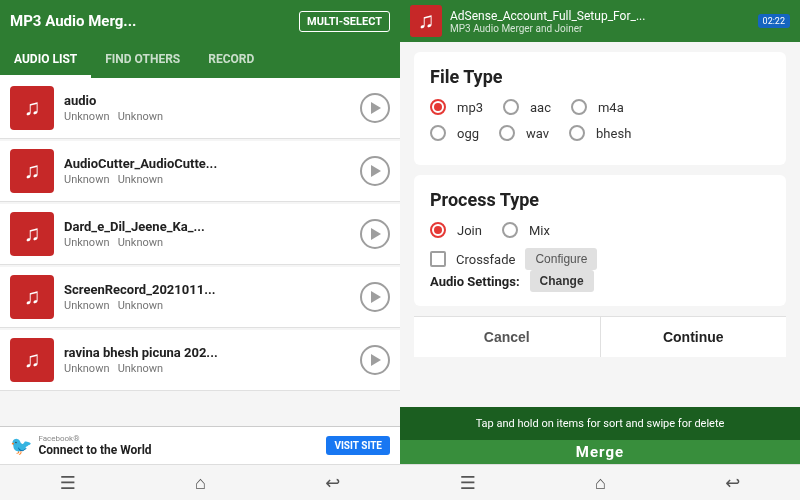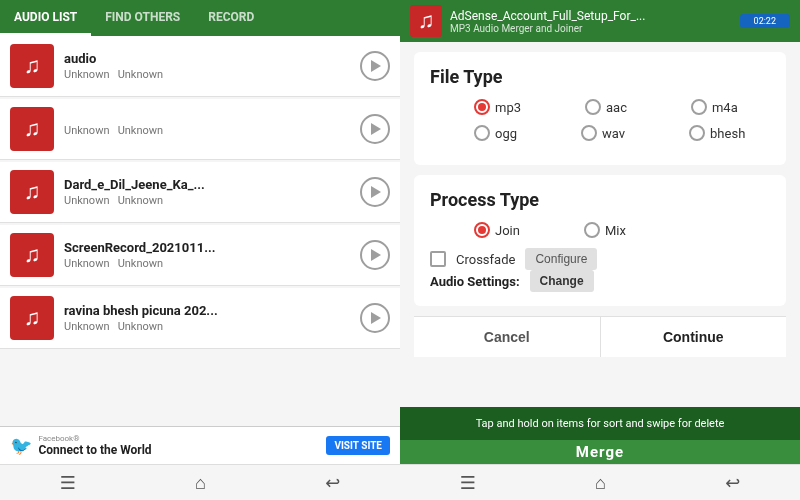--- a/index.html
+++ b/index.html
@@ -257,21 +257,21 @@
       font-size: 12px;
       white-space: nowrap;
       overflow: hidden;
       text-overflow: ellipsis;
     }
 
     .timer-badge {
       background: #1565c0;
       color: white;
       font-size: 9px;
-      padding: 2px 14px;
+      padding: 2px 5px;
       border-radius: 3px;
       flex-shrink: 0;
     }
 
     .dialog-area {
       flex: 1;
       padding: 10px 14px;
       overflow-y: auto;
     }
 
@@ -293,23 +293,22 @@
       display: flex;
       align-items: center;
       gap: 20px;
       margin-bottom: 10px;
       flex-wrap: wrap;
     }
 
     .radio-item {
       display: flex;
       align-items: center;
-      gap: 5px;
-      cursor: pointer;
-      margin-left: 44px;
+      gap: 11px;
+      cursor: pointer;
     }
 
     .radio-circle {
       width: 16px;
       height: 16px;
       border-radius: 50%;
       border: 2px solid #9e9e9e;
       display: flex;
       align-items: center;
       justify-content: center;
@@ -448,20 +447,24 @@
       align-items: center;
       height: 36px;
       border-top: 1px solid #ddd;
       flex-shrink: 0;
     }
   </style>
 </head>
 <body>
 
 <div class="left-panel">
+  <div class="top-bar-left">
+    <span class="app-title">MP3 Audio Merg...</span>
+    <span class="multi-select-btn">MULTI-SELECT</span>
+  </div>
 
   <div class="tabs-bar">
     <div class="tab-item active">
       <span>AUDIO LIST</span>
     </div>
     <div class="tab-item">
       <span>FIND OTHERS</span>
     </div>
     <div class="tab-item">
       <span>RECORD</span>
@@ -479,20 +482,21 @@
         <div class="audio-name">audio</div>
         <div class="audio-meta">Unknown&nbsp;&nbsp;&nbsp;Unknown</div>
       </div>
       <div class="play-btn"></div>
     </div>
       <div class="audio-item">
       <div class="audio-thumb">
         <span class="music-note">♫</span>
       </div>
       <div class="audio-info">
+        <div class="audio-name">AudioCutter_AudioCutte...</div>
         <div class="audio-meta">Unknown&nbsp;&nbsp;&nbsp;Unknown</div>
       </div>
       <div class="play-btn"></div>
     </div>
       <div class="audio-item">
       <div class="audio-thumb">
         <span class="music-note">♫</span>
       </div>
       <div class="audio-info">
         <div class="audio-name">Dard_e_Dil_Jeene_Ka_...</div>

